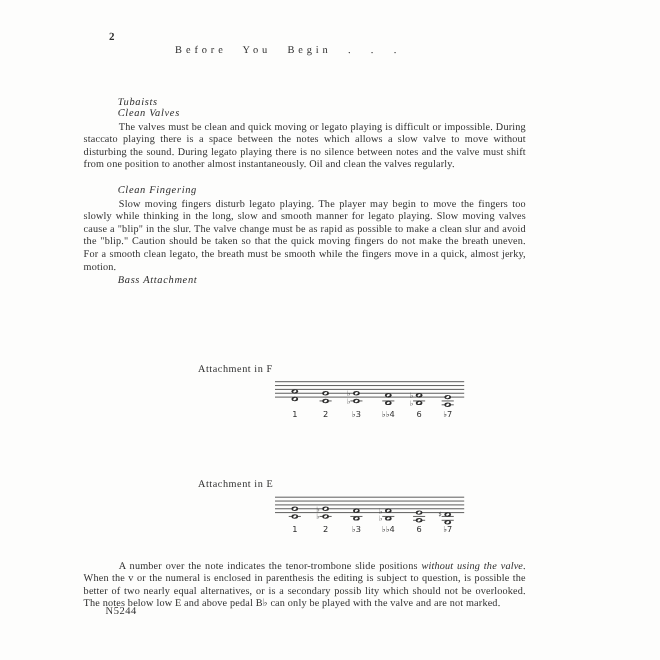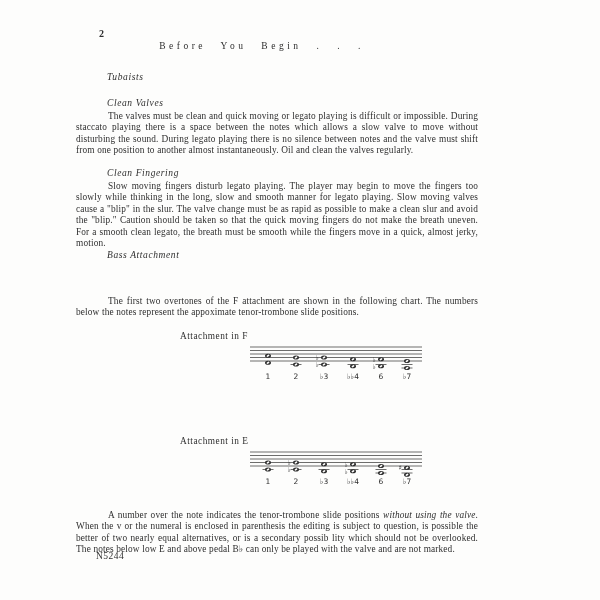--- a/index.html
+++ b/index.html
@@ -47,30 +47,29 @@
 </style>
 </head>
 <body>
 
 <div class="page">
 
   <div class="abs pagenum">2</div>
 
   <div class="abs title">Before You Begin . . .</div>
 
-  <div class="abs heading" style="top:72px">Tubaists</div>
+  <div class="abs heading" style="top:88px">Tubaists</div>
 
   <div class="abs heading" style="top:98px">Clean Valves</div>
   <p class="abs body" style="top:111px">The valves must be clean and quick moving or legato playing is difficult or impossible.  During staccato playing there is a space between the notes which allows a slow valve to move without disturbing the sound.  During legato playing there is no silence between notes and the valve must shift from one position to another almost instantaneously.  Oil and clean the valves regularly.</p>
 
   <div class="abs heading" style="top:168px">Clean Fingering</div>
   <p class="abs body" style="top:181px">Slow moving fingers disturb legato playing.  The player may begin to move the fingers too slowly while thinking in the long, slow and smooth manner for legato playing.  Slow moving valves cause a "blip" in the slur.  The valve change must be as rapid as possible to make a clean slur and avoid the "blip."  Caution should be taken so that the quick moving fingers do not make the breath uneven.  For a smooth clean legato, the breath must be smooth while the fingers move in a quick, almost jerky, motion.</p>
 
   <div class="abs heading" style="top:250px">Bass Attachment</div>
-  <p class="abs body" style="top:296px">The first two overtones of the F attachment are shown in the following chart.  The numbers below the notes represent the appoximate tenor-trombone slide positions.</p>
 
   <div class="abs caption" style="top:331px">Attachment in F</div>
   <svg class="abs" style="left:248px;top:344px" width="176" height="40" viewBox="0 0 176 40">
       <line x1="2" x2="174" y1="3" y2="3" stroke="#2e2e2e" stroke-width="0.7"></line>
       <line x1="2" x2="174" y1="6.5" y2="6.5" stroke="#2e2e2e" stroke-width="0.7"></line>
       <line x1="2" x2="174" y1="10" y2="10" stroke="#2e2e2e" stroke-width="0.7"></line>
       <line x1="2" x2="174" y1="13.5" y2="13.5" stroke="#2e2e2e" stroke-width="0.7"></line>
       <line x1="2" x2="174" y1="17" y2="17" stroke="#2e2e2e" stroke-width="0.7"></line>
       <ellipse cx="20" cy="11.75" rx="3" ry="2" fill="#2e2e2e"></ellipse>
       <ellipse cx="20" cy="11.75" rx="1.5" ry="0.95" fill="#fdfdfc" transform="rotate(-25 20 11.75)"></ellipse>

